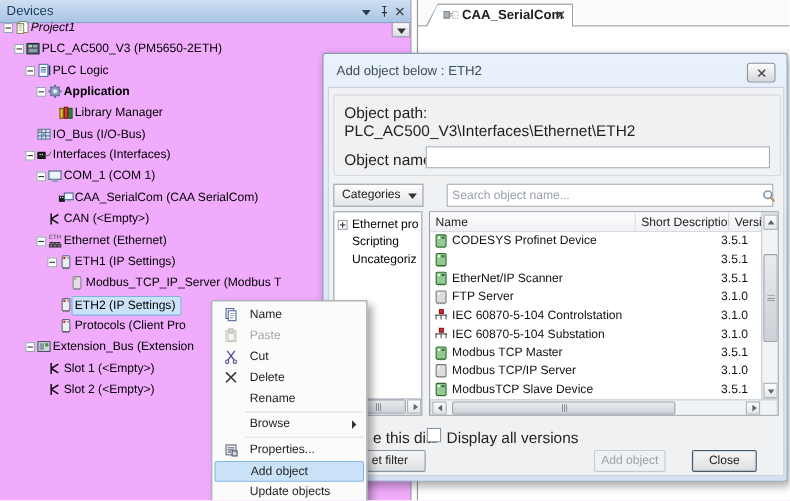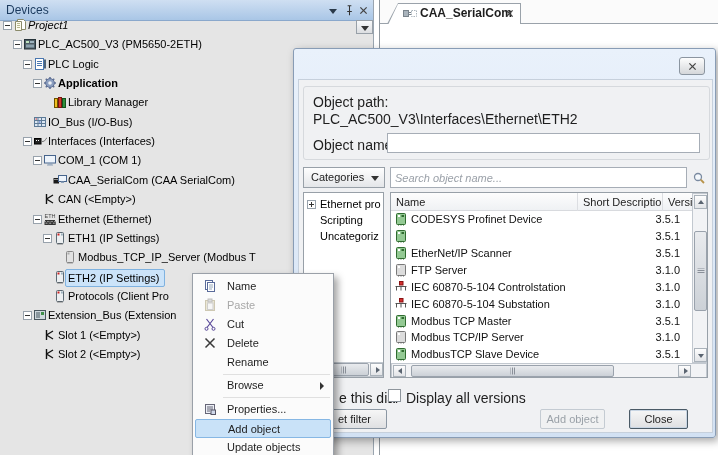--- a/index.html
+++ b/index.html
@@ -1,21 +1,21 @@
 <!DOCTYPE html>
 <html><head>
 <meta charset="utf-8">
 <style>
   * { margin:0; padding:0; box-sizing:border-box; }
   html,body { background:#fff; }
   body { font-family:"Liberation Sans", sans-serif; }
   #app { position:relative; width:718px; height:455px; overflow:hidden; background:#fff; font-size:11px; color:#111; }
 
   
-  #devpanel { position:absolute; left:0; top:0; width:374px; height:455px; background:#e5e5e5; border-right:1px solid #9aa5b0; }
+  #devpanel { position:absolute; left:0; top:0; width:374px; height:455px; background:#f0abfc; border-right:1px solid #9aa5b0; }
   #devhdr { position:absolute; left:0; top:0; width:100%; height:21px;
             background:linear-gradient(#cfdff2,#a9c6e6); border-bottom:1px solid #8aa8cc; }
   #devtitle { position:absolute; left:6px; top:3px; font-size:12px; color:#1b3a5e; }
   .hdrbtn { position:absolute; top:5px; width:14px; height:12px; }
   .chev { width:0; height:0; border-left:4px solid transparent; border-right:4px solid transparent; border-top:5px solid #2a3a4a; position:absolute; left:3px; top:4px; }
   #combo { position:absolute; left:356px; top:20px; width:17px; height:14px;
            background:linear-gradient(#f8f9fa,#dcdee1); border:1px solid #98a0a8; }
   #combo .chev { left:4px; top:5px; border-top-color:#333; }
 
   .trow { position:absolute; left:0; width:374px; height:19px; line-height:19px; }
@@ -379,39 +379,40 @@
     <div class="trow" style="top:345px">
       <svg class="ic" style="left:43px">
             <use href="#can"></use>
           </svg>
       <span class="tl" style="left:58px">Slot 2 (&lt;Empty&gt;)</span>
     </div>
   </div>
 </div>
 
 <div id="dlg">
+  <span id="dlgtitle">Add object below : ETH2</span>
   <div id="dlgclose">
     <svg style="position:absolute;left:7px;top:3px;width:11px;height:11px" viewBox="0 0 14 14">
           <use href="#xic"></use>
         </svg>
   </div>
 
   <div id="dlgbody">
 
     <div class="grp" style="left:4px;top:6px;width:407px;height:74px"></div>
     <span class="lbl11" style="left:14px;top:14px">Object path:</span>
     <span class="lbl11" style="left:14px;top:31px">PLC_AC500_V3\Interfaces\Ethernet\ETH2</span>
     <span class="lbl11" style="left:14px;top:57px">Object name:</span>
     <input class="inp" style="left: 88px; top: 53px; width: 313px; height: 20px;">
 
     <div class="ddl" style="left:4px;top:87px;width:82px;height:21px">
       <span style="position:absolute;left:7px">Categories</span>
       <span class="chev"></span>
     </div>
-    <input class="inp" style="left: 91px; top: 87px; width: 297px; height: 21px; font-style: italic;" placeholder="Search object name...">
+    <input class="inp" style="left: 107px; top: 87px; width: 297px; height: 21px;" placeholder="Search object name...">
     <svg style="position:absolute;left:393px;top:91px;width:14px;height:14px" viewBox="0 0 14 14">
           <use href="#magic"></use>
         </svg>
 
     <div class="panelbox" style="left:4px;top:112px;width:81px;height:186px">
       <div class="ctr" style="top:4px">
         <span class="exp plus" style="left:3px;top:3px"></span>
         <span class="tl" style="left:16px;line-height:15px">Ethernet pro</span>
       </div>
       <div class="ctr" style="top:20px">

